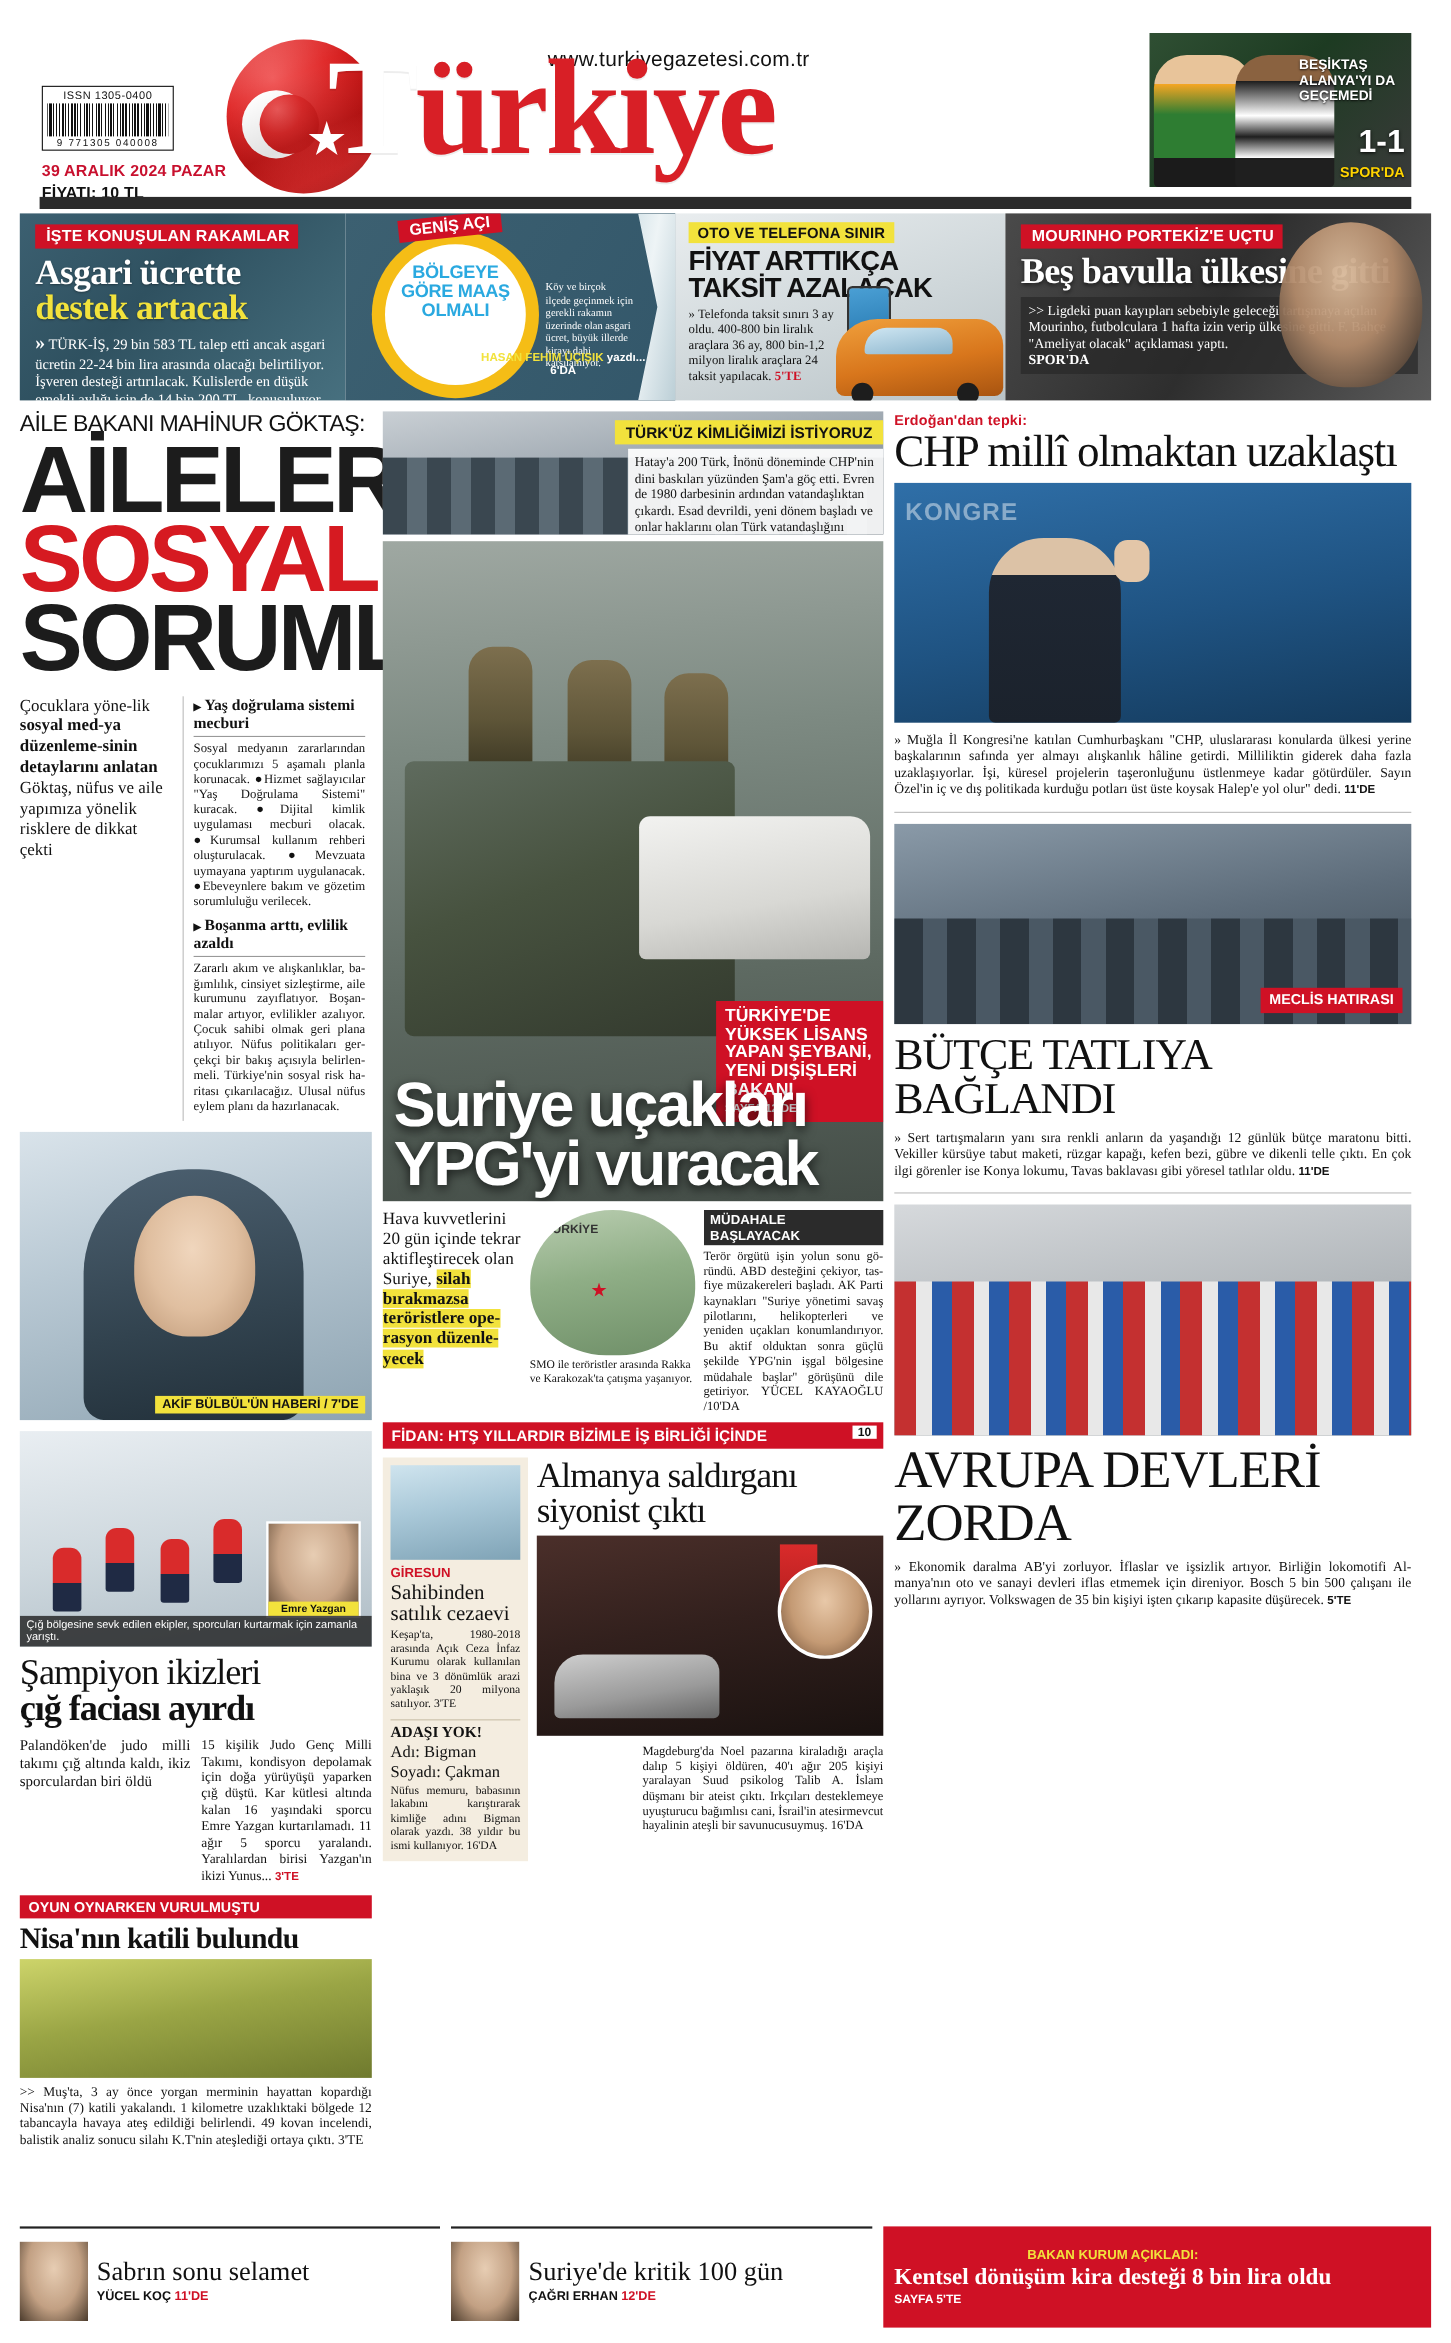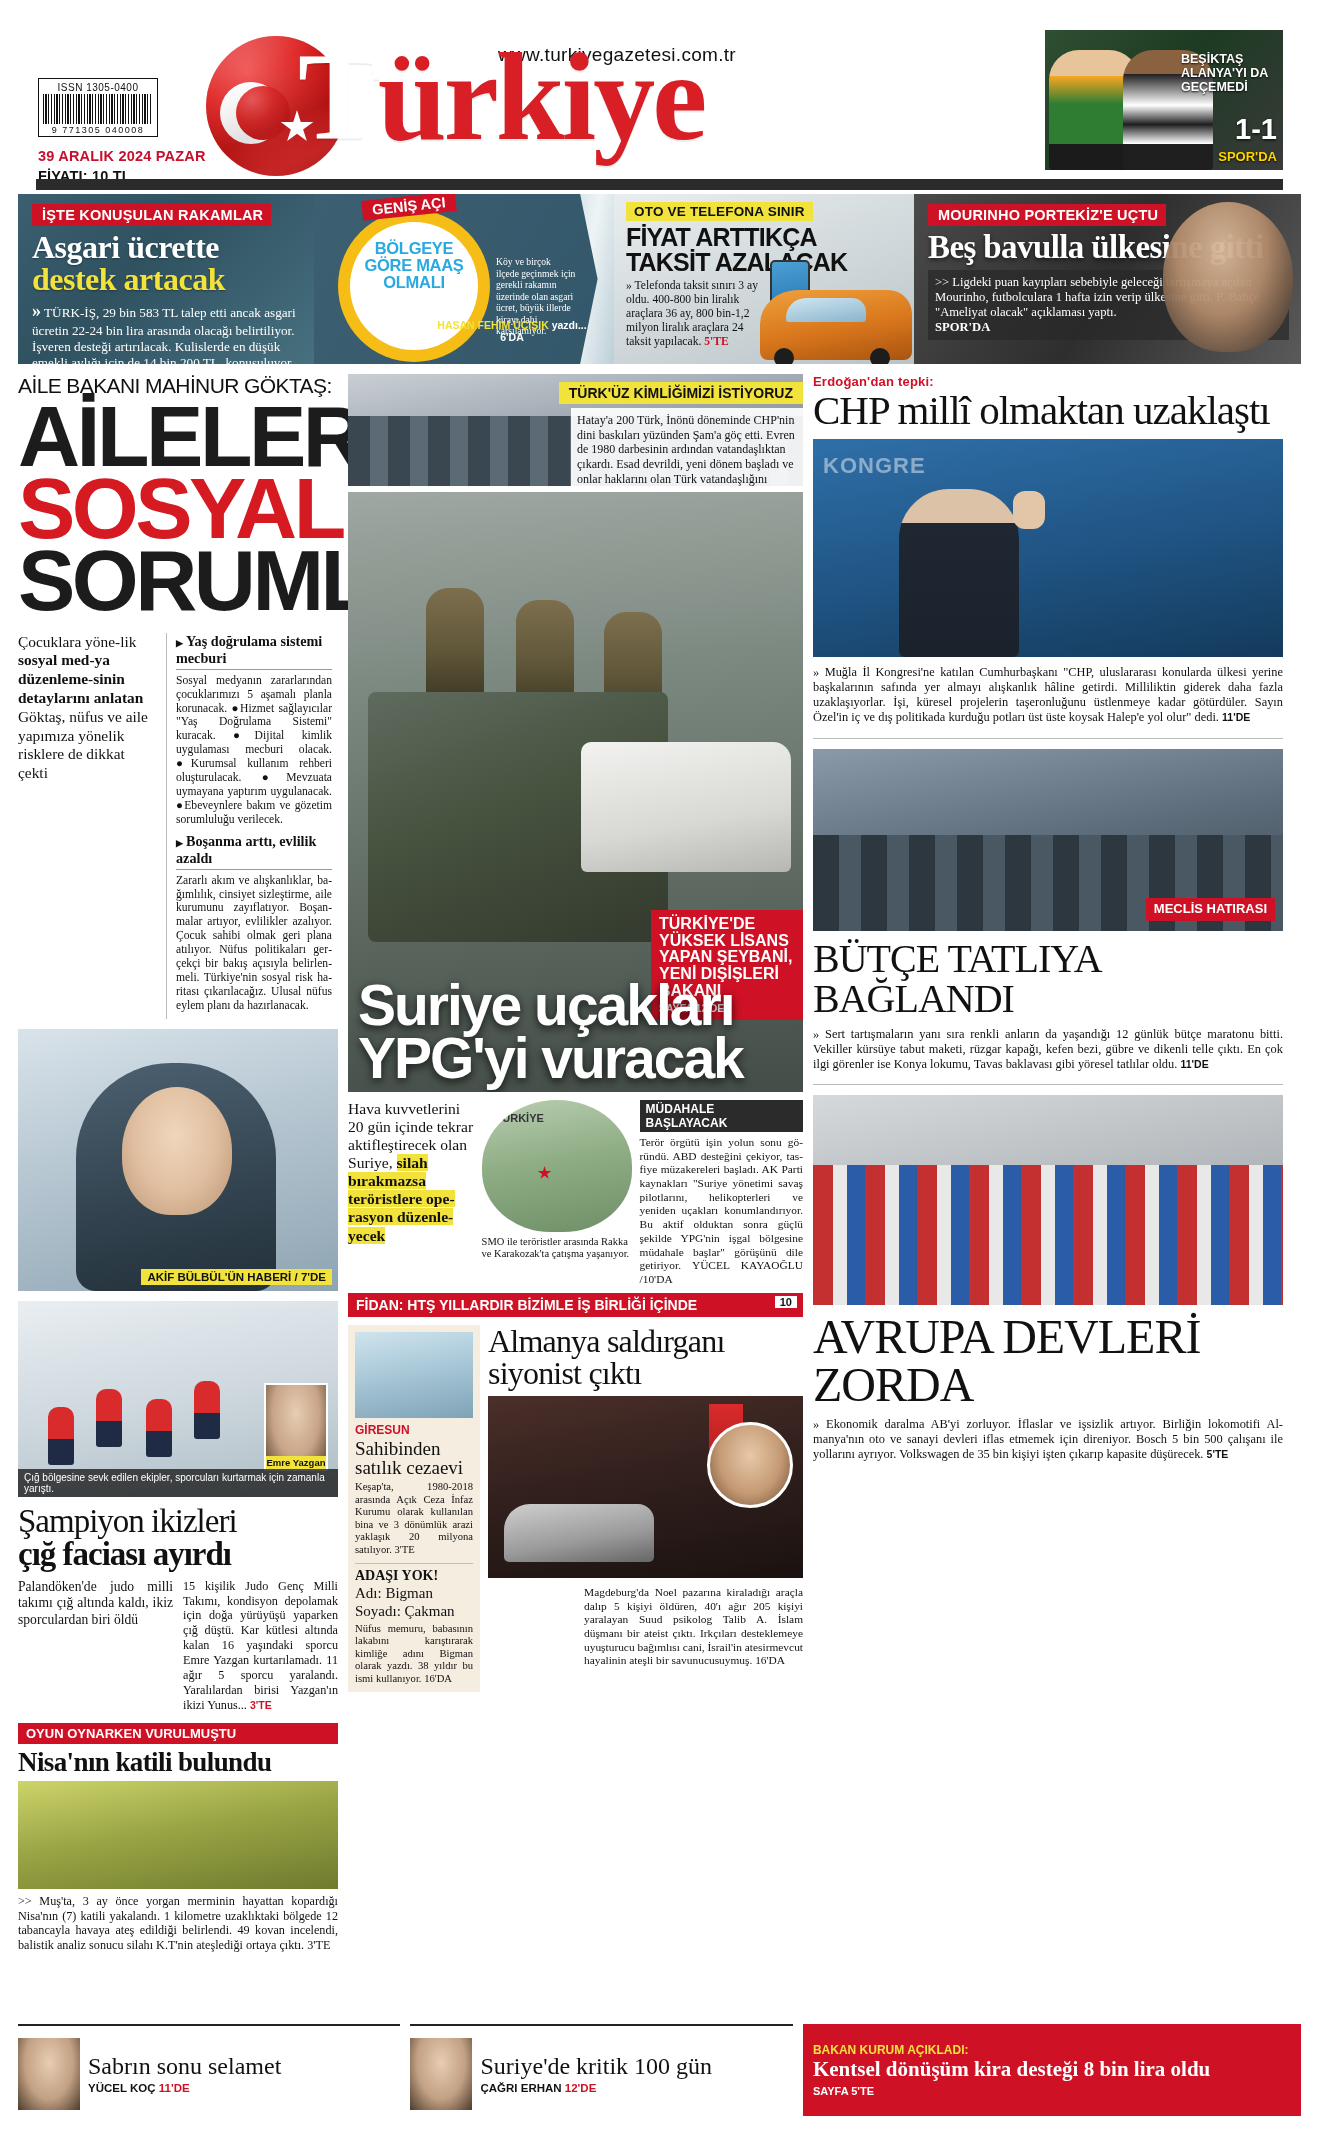--- a/index.html
+++ b/index.html
@@ -344,21 +344,21 @@
     background:linear-gradient(180deg,#d92b2b 0%,#d92b2b 55%,#1f2a44 55%);
     border-radius:10px 10px 3px 3px;
   }
   .av-caption {
     position:absolute; left:0; right:0; bottom:0;
     background:rgba(25,25,25,.78); color:#fff;
     font-family:"Liberation Sans", sans-serif; font-size:10px;
     padding:3px 6px;
   }
   .inset-portrait {
-    position:absolute; right:10px; bottom:26px; width:64px; height:88px;
+    position:absolute; right:10px; bottom:26px; width:86px; height:88px;
     border:2px solid #fff;
     background:radial-gradient(ellipse at 50% 34%, #e7cdb3 0%, #c7a487 55%, #5c4632 100%);
   }
   .inset-label {
     position:absolute; left:0; right:0; bottom:0;
     background:#f2e23c; color:#111;
     font-family:"Liberation Sans", sans-serif; font-weight:bold;
     font-size:9.5px; text-align:center; padding:1px 0;
   }
   .sampiyon-h {
@@ -646,21 +646,21 @@
     font-family:"Liberation Sans", sans-serif; font-weight:bold;
     font-size:11.5px; color:#111; margin-top:4px;
   }
   .author-name .pg { color:#cf1125; }
   .bakan-cell {
     flex:1.25; background:#cf1125; color:#fff; padding:7px 10px;
     border-top:none;
   }
   .bakan-cell .k {
     font-family:"Liberation Sans", sans-serif; font-weight:bold;
-    font-size:12px; color:#f2e23c;
+    font-size:12px; color:#f2e23c;text-align:center;
   }
   .bakan-cell .t {
     font-family:"Liberation Serif", serif; font-weight:bold;
     font-size:21px; line-height:1.04; margin-top:2px;
   }
   .bakan-cell .pg {
     font-family:"Liberation Sans", sans-serif; font-weight:bold;
     font-size:11px; margin-top:4px; display:block;
   }
 </style>

